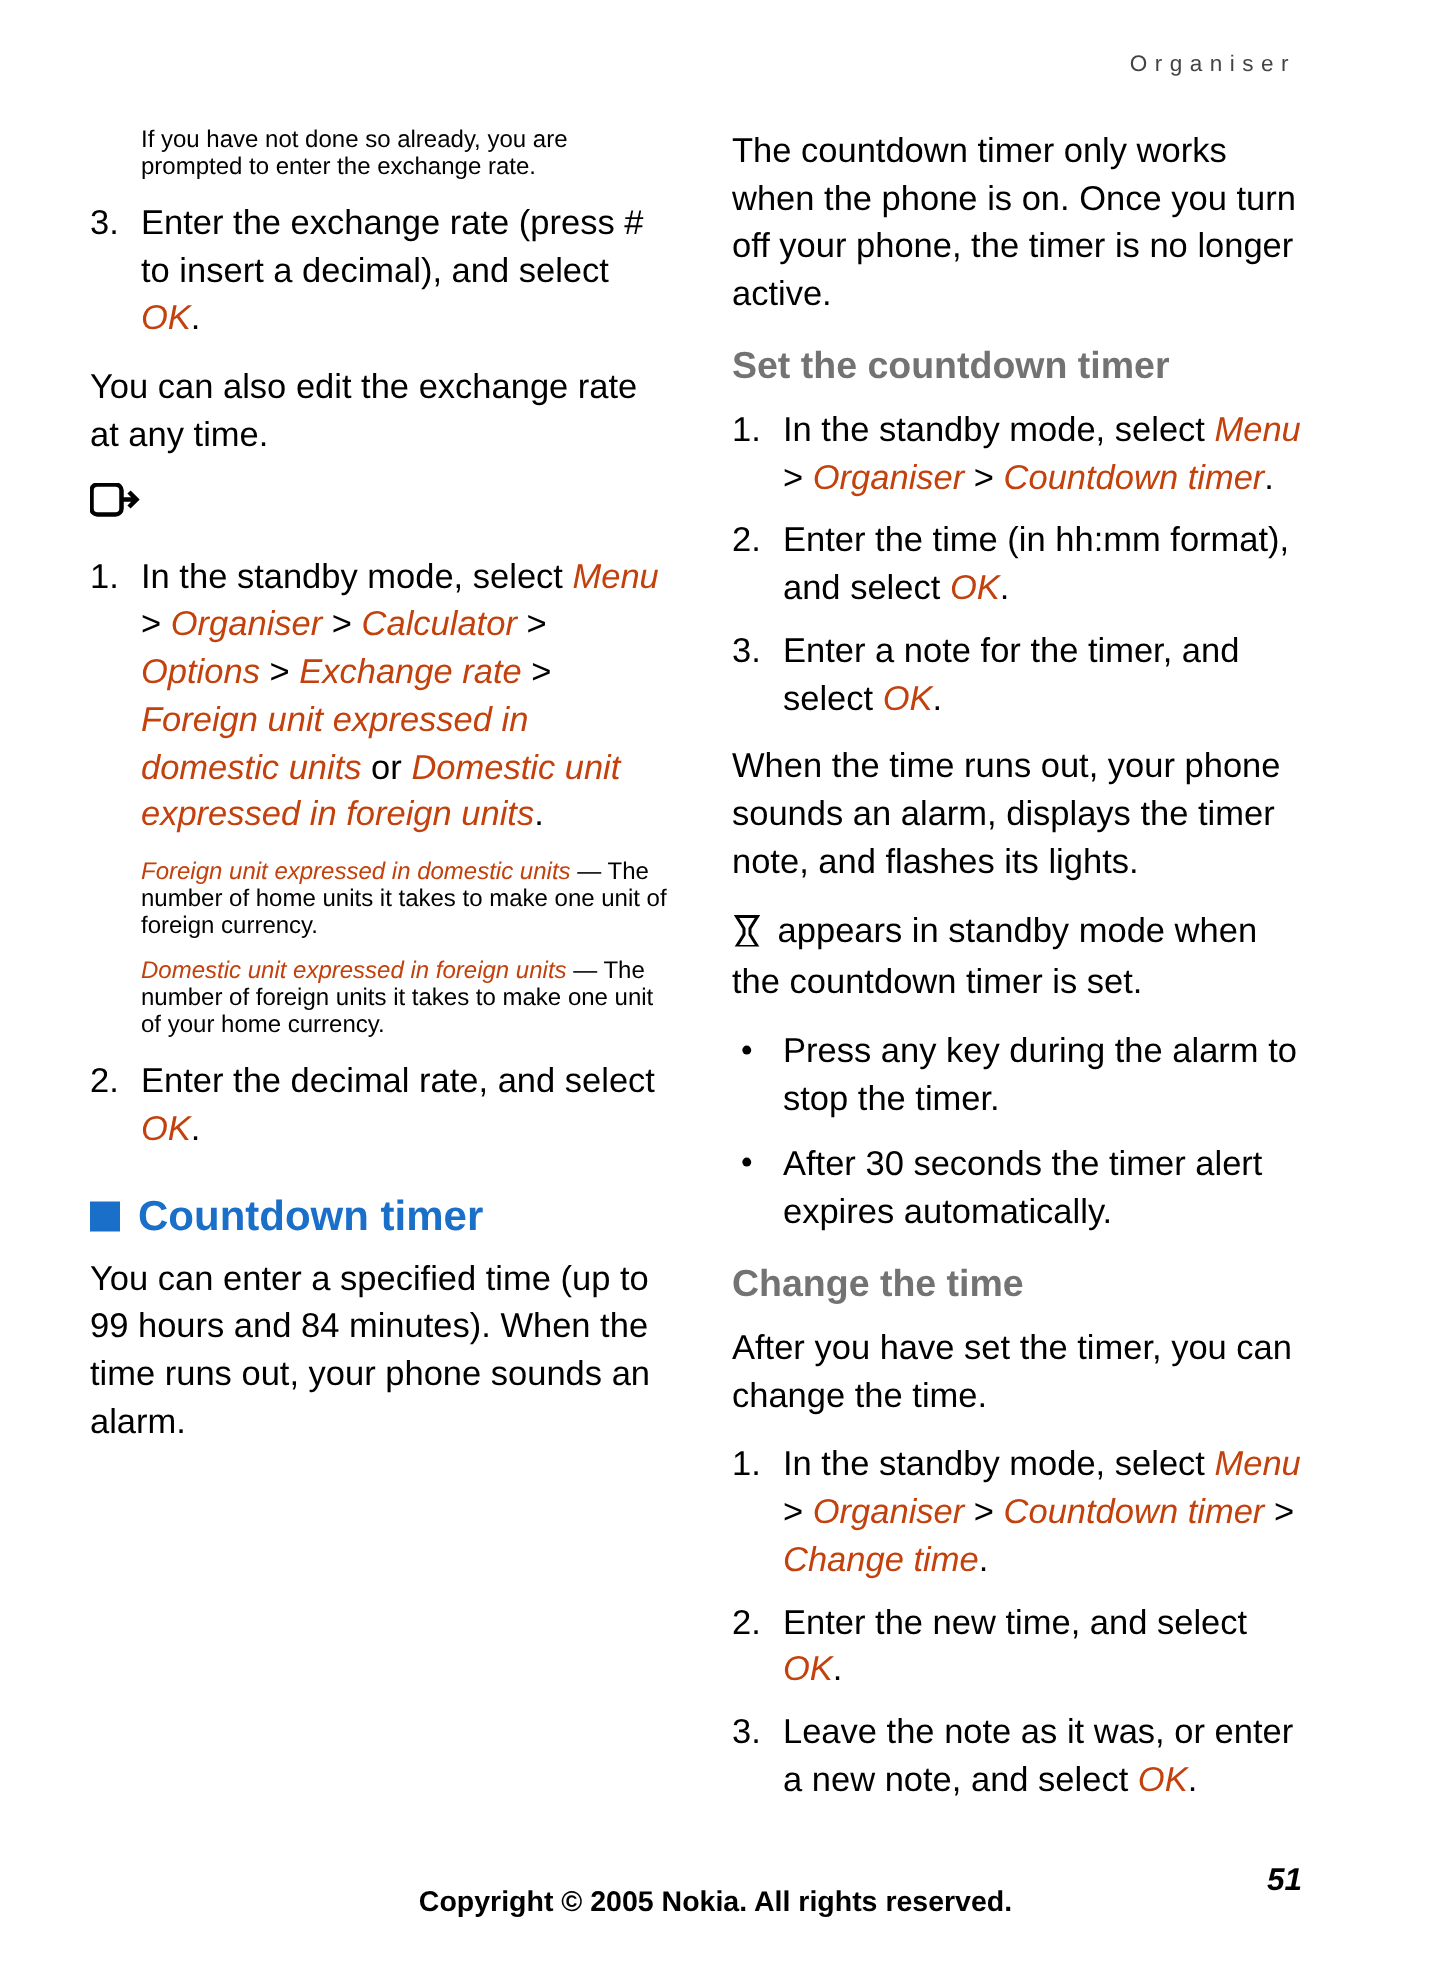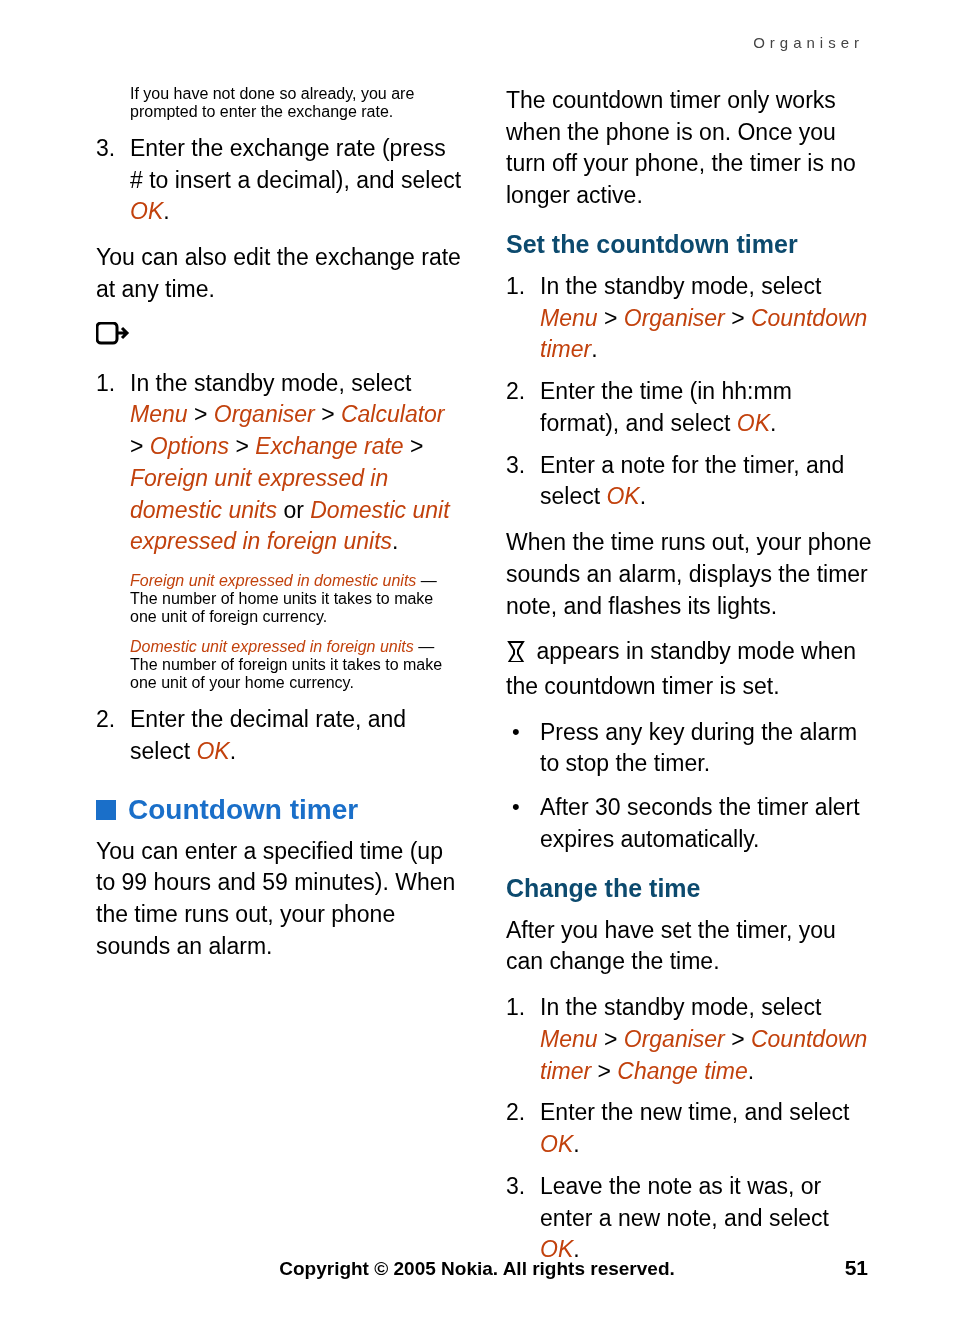--- a/index.html
+++ b/index.html
@@ -7,21 +7,21 @@
     padding: 0;
     background: #fff;
     width: 954px;
     height: 1322px;
     font-family: "Helvetica Neue", Arial, sans-serif;
     color: #000;
     position: relative;
   }
   .page {
     box-sizing: border-box;
-    padding: 30px 80px 0 96px;
+    padding: 30px 80px 0 60px;
   }
   .running-header {
     text-align: right;
     font-size: 15px;
     letter-spacing: 5px;
     color: #444;
     margin: 4px 10px 34px 0;
   }
   .columns {
     column-count: 2;
@@ -37,37 +37,38 @@
   ul > li { margin-bottom: 12px; padding-left: 34px; position: relative; }
   ul > li::before { content: "•"; position: absolute; left: 6px; top: 0; font-size: 22px; }
   .menu-path { color: #c2410c; font-style: italic; }
   .note-row { display: flex; align-items: flex-start; margin-bottom: 14px; }
   .note-icon { flex: 0 0 40px; margin-top: 2px; }
   .note-text { flex: 1; }
   .sub-indent { padding-left: 34px; margin-bottom: 12px; }
   .h1-row { display: flex; align-items: center; margin: 26px 0 10px 0; }
   .h1-square { width: 20px; height: 20px; background: #1a6fc9; margin-right: 12px; flex: 0 0 20px; }
   .h1 { font-size: 28px; font-weight: bold; color: #1a6fc9; }
-  .h2 { font-size: 25px; font-weight: bold; color: #0c4a6e; margin: 18px 0 12px 0; }
+  .h2 { font-size: 25px; font-weight: bold; color: #737373; margin: 18px 0 12px 0; }
   .inline-icon { display: inline-block; vertical-align: -3px; margin-right: 4px; }
   .footer {
     position: absolute;
     bottom: 42px;
     left: 0;
     width: 954px;
     text-align: center;
     font-size: 19px;
     font-weight: bold;
   }
   .page-num {
     position: absolute;
-    bottom: 42px;
+    bottom: 56px;
     right: 86px;
     font-size: 21px;
     font-weight: bold;
+    font-style: italic;
   }
   .colbreak { break-after: column; height: 0; margin: 0; padding: 0; }
   .tight { margin-bottom: 10px; }
 </style>
 </head>
 <body>
 
 <div class="page">
   <div class="running-header">Organiser</div>
 
@@ -113,21 +114,21 @@
         <span class="num">2.</span>
         <span>Enter the decimal rate, and select </span><span class="menu-path">OK</span><span>.</span>
       </li>
     </ol>
 
     <div class="h1-row">
       <div class="h1-square"></div>
       <div class="h1">Countdown timer</div>
     </div>
 
-    <p>You can enter a specified time (up to 99 hours and 59 minutes). When the time runs out, your phone sounds an alarm.</p>
+    <p>You can enter a specified time (up to 99 hours and 84 minutes). When the time runs out, your phone sounds an alarm.</p>
 
     <div class="colbreak"></div>
 
     <p>The countdown timer only works when the phone is on. Once you turn off your phone, the timer is no longer active.</p>
 
     <div class="h2">Set the countdown timer</div>
 
     <ol>
       <li class="tight">
         <span class="num">1.</span>

